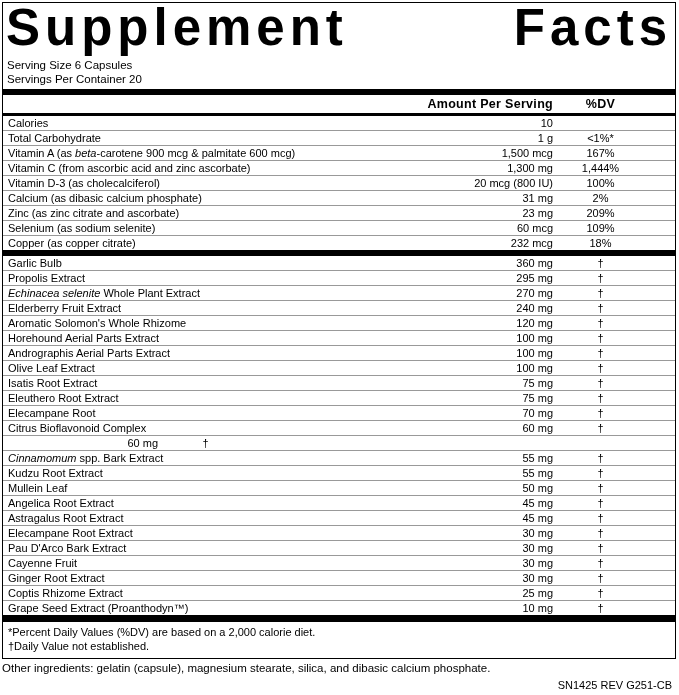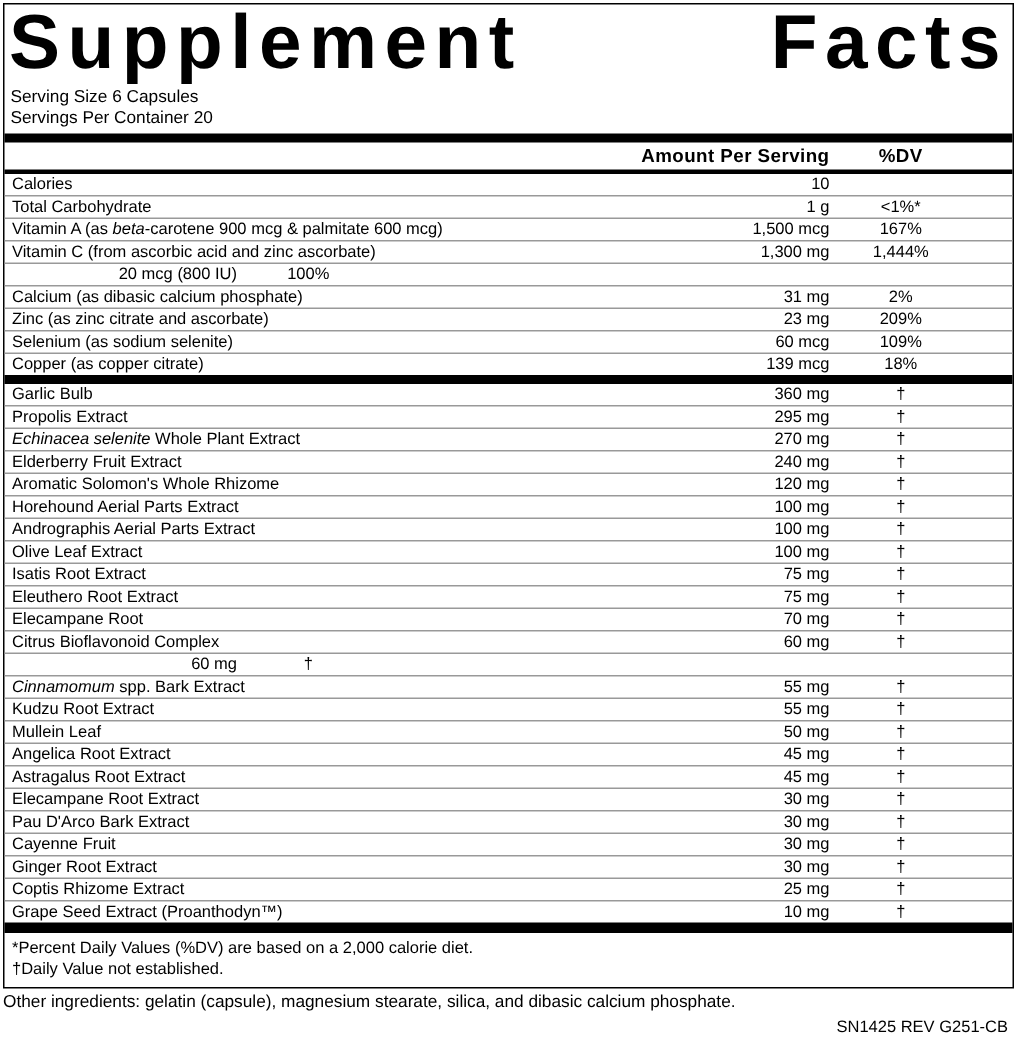--- a/index.html
+++ b/index.html
@@ -95,41 +95,42 @@
         <div class="col-name"><span>Vitamin A (as </span><i>beta</i><span>-carotene 900 mcg &amp; palmitate 600 mcg)</span></div>
         <div class="col-amt">1,500 mcg</div>
         <div class="col-dv">167%</div>
       </div>
       <div class="row">
         <div class="col-name"><span>Vitamin C (from ascorbic acid and zinc ascorbate)</span></div>
         <div class="col-amt">1,300 mg</div>
         <div class="col-dv">1,444%</div>
       </div>
       <div class="row">
+        <div class="col-name"><span>Vitamin D-3 (as cholecalciferol)</span></div>
         <div class="col-amt">20 mcg (800 IU)</div>
         <div class="col-dv">100%</div>
       </div>
       <div class="row">
         <div class="col-name"><span>Calcium (as dibasic calcium phosphate)</span></div>
         <div class="col-amt">31 mg</div>
         <div class="col-dv">2%</div>
       </div>
       <div class="row">
         <div class="col-name"><span>Zinc (as zinc citrate and ascorbate)</span></div>
         <div class="col-amt">23 mg</div>
         <div class="col-dv">209%</div>
       </div>
       <div class="row">
         <div class="col-name"><span>Selenium (as sodium selenite)</span></div>
         <div class="col-amt">60 mcg</div>
         <div class="col-dv">109%</div>
       </div>
       <div class="row">
         <div class="col-name"><span>Copper (as copper citrate)</span></div>
-        <div class="col-amt">139 mcg</div>
+        <div class="col-amt">232 mcg</div>
         <div class="col-dv">18%</div>
       </div>
     </div>
 
   <div class="thick-bar"></div>
 
   <div class="rows" id="herbal-rows">
       <div class="row">
         <div class="col-name"><span>Garlic Bulb</span></div>
         <div class="col-amt">360 mg</div>

